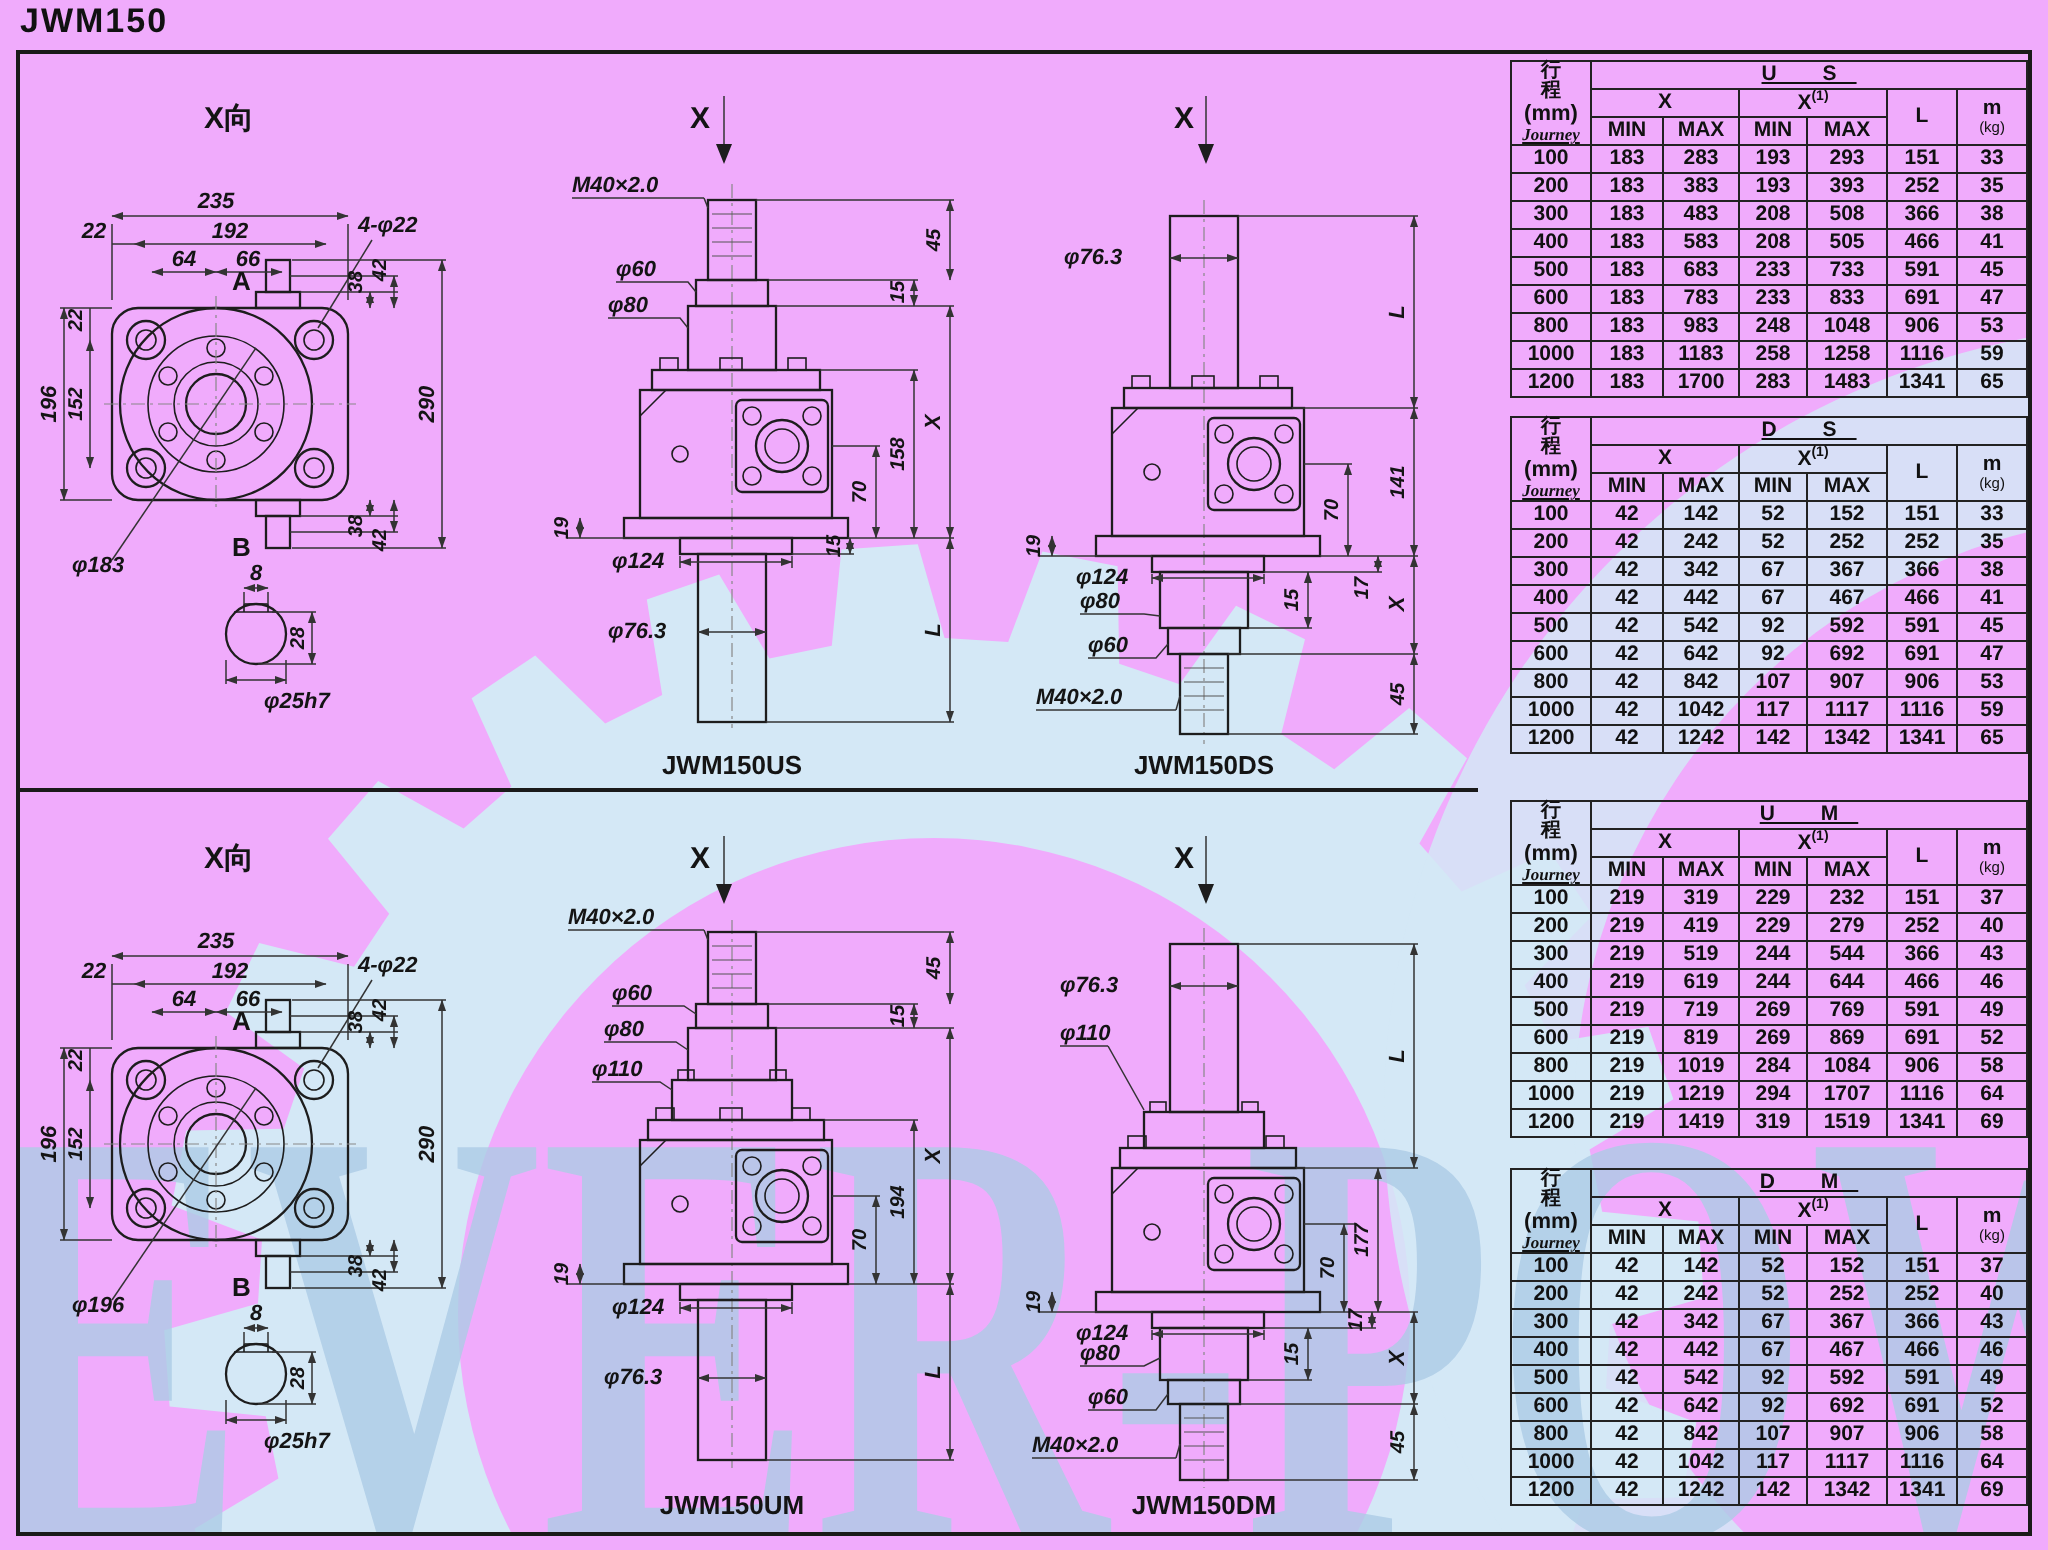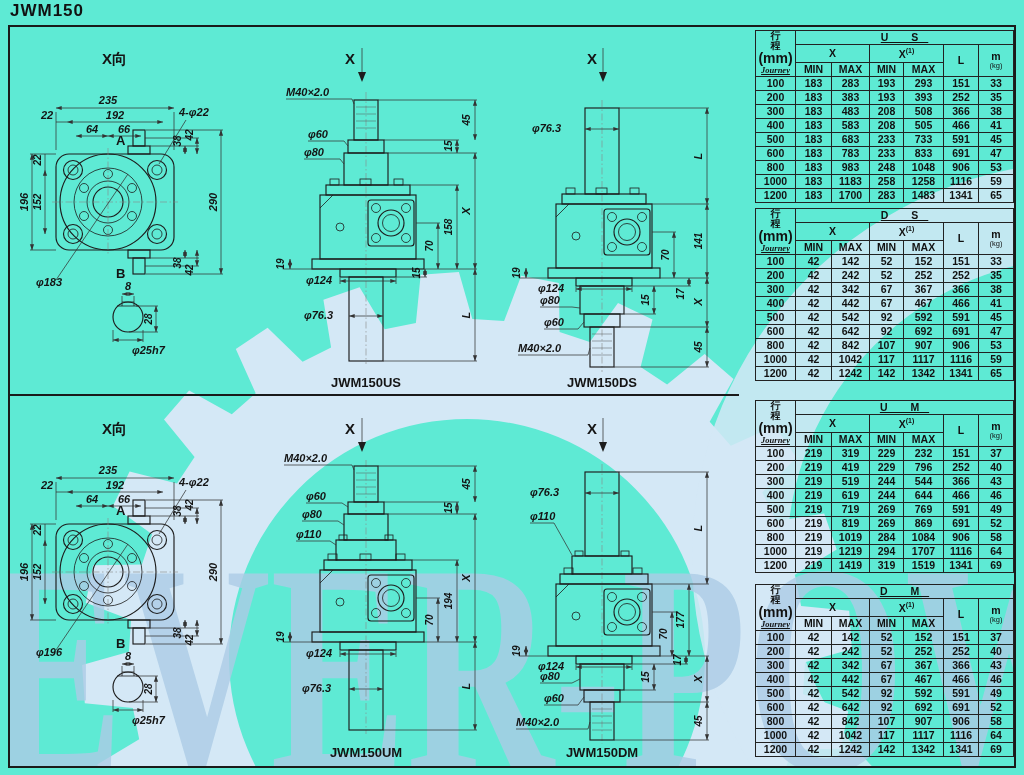--- a/index.html
+++ b/index.html
@@ -1,16 +1,16 @@
 <!DOCTYPE html>
 <html><head>
 <meta charset="utf-8">
 <style>
   html,body{margin:0;padding:0;background:#fff;}
-  .page{position:relative;width:1024px;height:775px;background:#5eead4;overflow:hidden;
+  .page{position:relative;width:1024px;height:775px;background:#f0abfc;overflow:hidden;
         font-family:"Liberation Sans",sans-serif;color:#111;}
   .title{position:absolute;left:10px;top:1px;font-size:17px;font-weight:700;letter-spacing:1px;}
   .frame{position:absolute;left:8px;top:25px;width:1004px;height:739px;border:2px solid #1a1a1a;overflow:hidden;}
   .wm{position:absolute;left:0;top:0;z-index:0;}
   .divider{position:absolute;left:0;top:367px;width:729px;height:2px;background:#1a1a1a;z-index:2;}
   .dw{position:absolute;z-index:1;}
   
   .o{stroke:#1d1d1d;stroke-width:1.15;fill:none}
   .o2{stroke:#1d1d1d;stroke-width:.8;fill:none}
   .d{stroke:#333;stroke-width:.75;fill:none}
@@ -22,21 +22,21 @@
   text.tb{font:600 13px "Liberation Sans",sans-serif;fill:#141414;font-style:normal}
   text.tx{font:600 15px "Liberation Sans",sans-serif;fill:#141414}
   
   table.tbl{position:absolute;z-index:3;border-collapse:collapse;table-layout:fixed;width:258px;
             font-family:"Liberation Sans",sans-serif;}
   table.tbl th,table.tbl td{border:1px solid #222;text-align:center;vertical-align:middle;
             padding:0;font-size:10.5px;font-weight:700;height:13px;line-height:1.05;background:transparent;color:#111;}
   table.tbl{border:1.5px solid #222;}
   th.jy{font-weight:700;}
   th.jy .j1{display:block;font-size:10px;line-height:1;}
-  th.jy .j2{display:block;font-size:14px;line-height:1.1;font-weight:600;}
+  th.jy .j2{display:block;font-size:11px;line-height:1.1;font-weight:600;}
   th.jy .j3{display:block;font-size:8.5px;line-height:1.1;font-style:italic;font-family:"Liberation Serif",serif;text-decoration:underline;}
   th.ttl{letter-spacing:10px;font-size:11px;text-decoration:underline;}
   th sup{font-size:7px;vertical-align:super;}
   .kg{font-size:7.5px;font-weight:400;}
 </style>
 </head>
 <body>
 
 <div class="page">
   <div class="title">JWM150</div>
@@ -837,21 +837,21 @@
             <td>229</td>
             <td>232</td>
             <td>151</td>
             <td>37</td>
           </tr>
           <tr>
             <td>200</td>
             <td>219</td>
             <td>419</td>
             <td>229</td>
-            <td>796</td>
+            <td>279</td>
             <td>252</td>
             <td>40</td>
           </tr>
           <tr>
             <td>300</td>
             <td>219</td>
             <td>519</td>
             <td>244</td>
             <td>544</td>
             <td>366</td>

